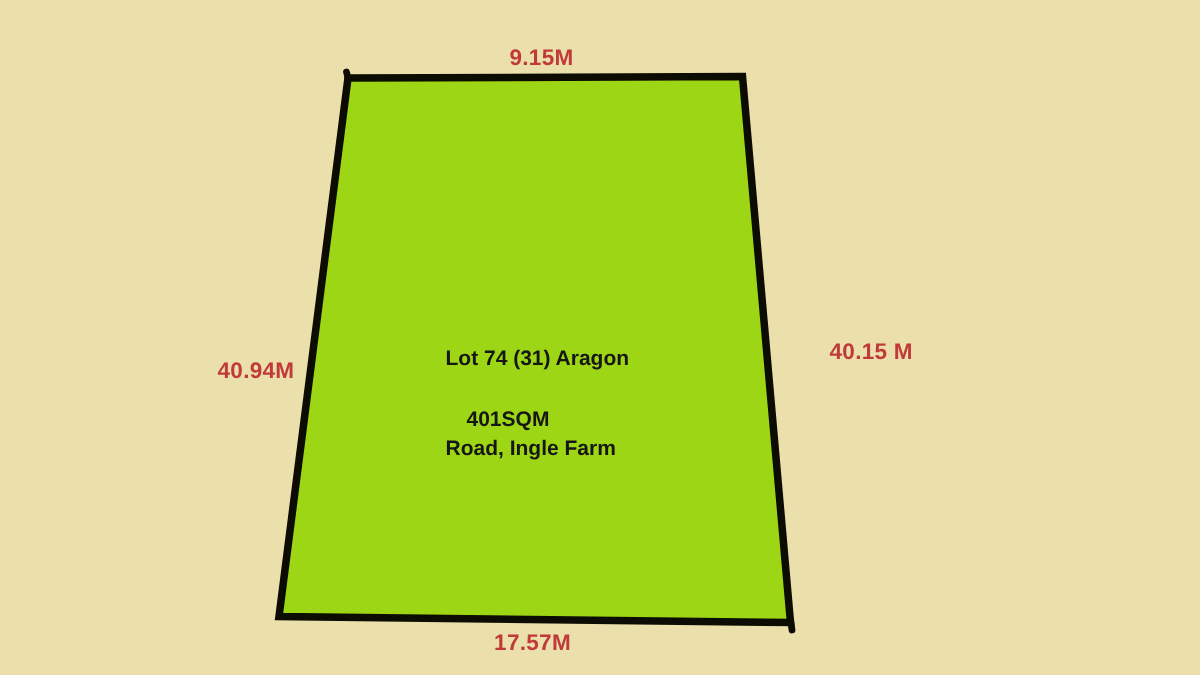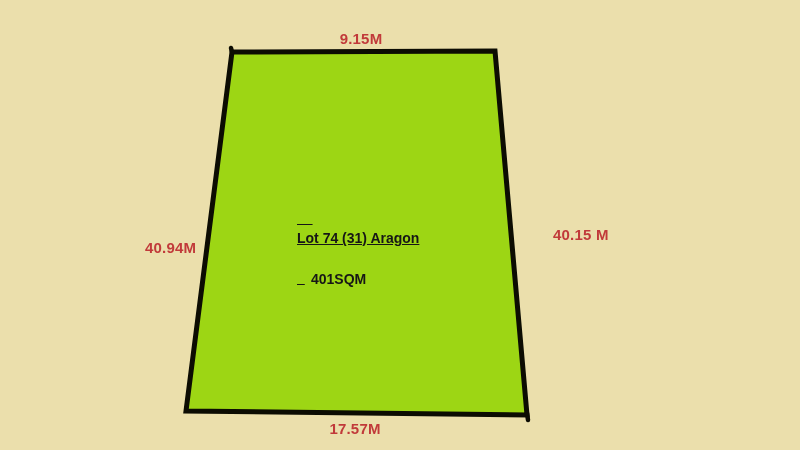--- a/index.html
+++ b/index.html
@@ -48,21 +48,20 @@
     position: absolute;
     color: var(--lot-text, #161616);
     font-size: 14px;
     font-weight: bold;
   }
   .lot-address {
     left: 297px;
     top: 188px;
     line-height: 20px;
     white-space: pre;
-    text-decoration: underline;
   }
   .lot-area {
     left: 311px;
     top: 271px;
   }
 </style>
 </head>
 <body>
 
 <div class="canvas">
@@ -76,17 +75,18 @@
   <div class="dim-label dim-top">9.15M</div>
 
   <div class="dim-label dim-left">40.94M</div>
 
   <div class="dim-label dim-right">40.15 M</div>
 
   <div class="dim-label dim-bottom">17.57M</div>
 
   <div class="lot-text lot-address">
     <div>Lot 74 (31) Aragon</div>
+    <div>Road, Ingle Farm</div>
   </div>
 
   <div class="lot-text lot-area">401SQM</div>
 
 </div>
 
 </body></html>

